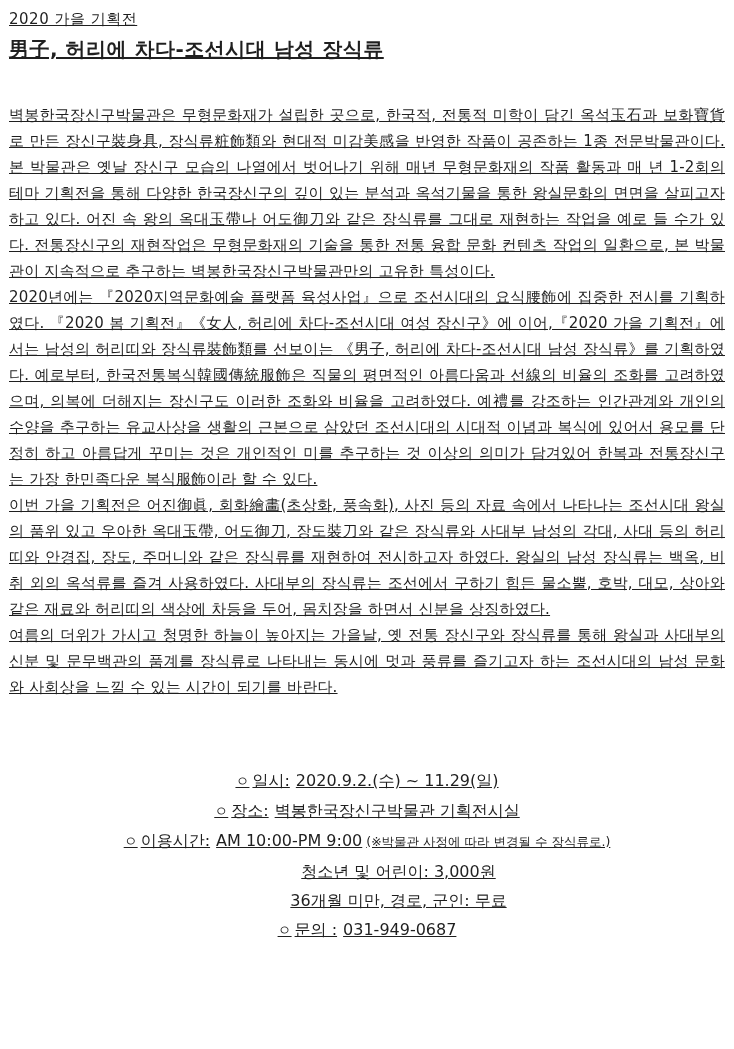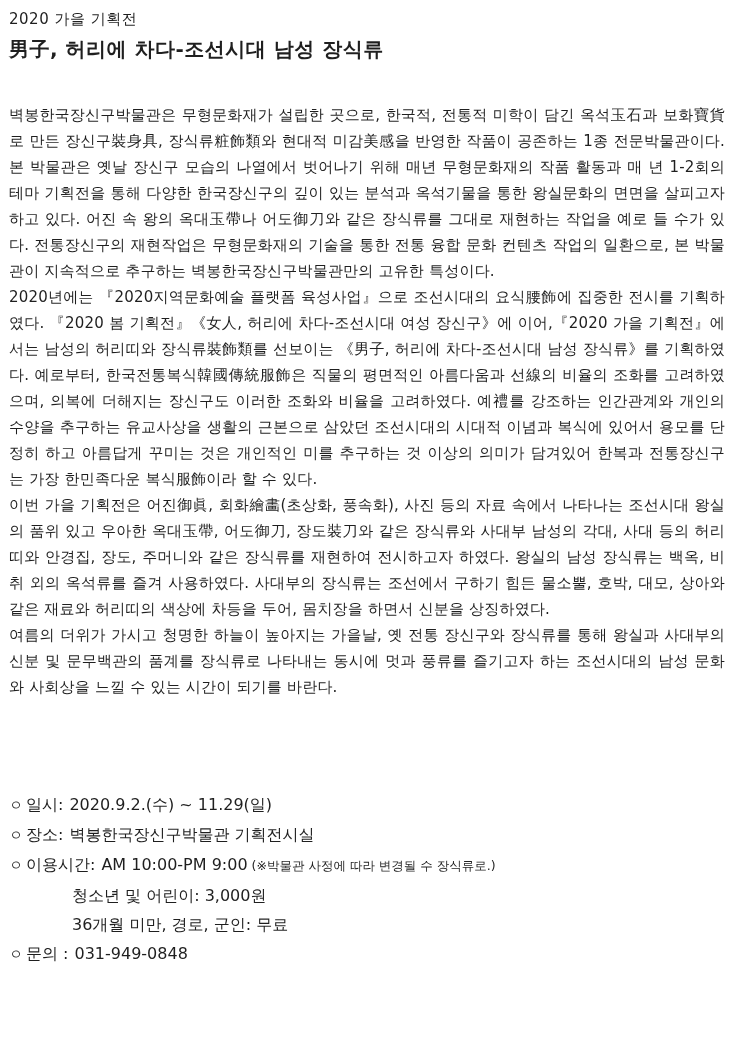--- a/index.html
+++ b/index.html
@@ -9,20 +9,21 @@
   }
   .page {
     width: 734px;
     height: 1049px;
     box-sizing: border-box;
     padding: 8px 9px 0 9px;
     background: #ffffff;
     color: #1f1f1f;
     font-family: "DejaVu Sans", "Liberation Sans", sans-serif;
     overflow: hidden;
+    text-decoration: underline;
   }
   .eyebrow {
     font-size: 15px;
     line-height: 22px;
     letter-spacing: 0.5px;
   }
   .doc-title {
     font-size: 20px;
     font-weight: bold;
     line-height: 26px;
@@ -35,22 +36,23 @@
   .body-block p {
     margin: 0;
     font-size: 15px;
     line-height: 26px;
     text-align: justify;
     text-justify: inter-word;
     word-break: break-all;
     letter-spacing: 0.2px;
   }
   .info-block {
-    margin-top: 90px;
+    margin-top: 66px;
     font-size: 16px;
+    text-align: center;
   }
   .info-line {
     line-height: 30px;
     white-space: nowrap;
   }
   .info-bullet {
     font-size: 14px;
     margin-right: 3px;
   }
   .info-label {
@@ -94,18 +96,18 @@
 
     <div class="info-line">
       <span class="info-bullet">ㅇ</span><span class="info-label">이용시간:</span><span>AM 10:00-PM 9:00</span><span class="info-note">(※박물관 사정에 따라 변경될 수 장식류로.)</span>
     </div>
 
 
     <div class="info-subline">청소년 및 어린이: 3,000원</div>
     <div class="info-subline">36개월 미만, 경로, 군인: 무료</div>
 
     <div class="info-line">
-      <span class="info-bullet">ㅇ</span><span class="info-label">문의 :</span><span>031-949-0848</span>
+      <span class="info-bullet">ㅇ</span><span class="info-label">문의 :</span><span>031-949-0687</span>
     </div>
 
   </div>
 
 </div>
 
 </body></html>

